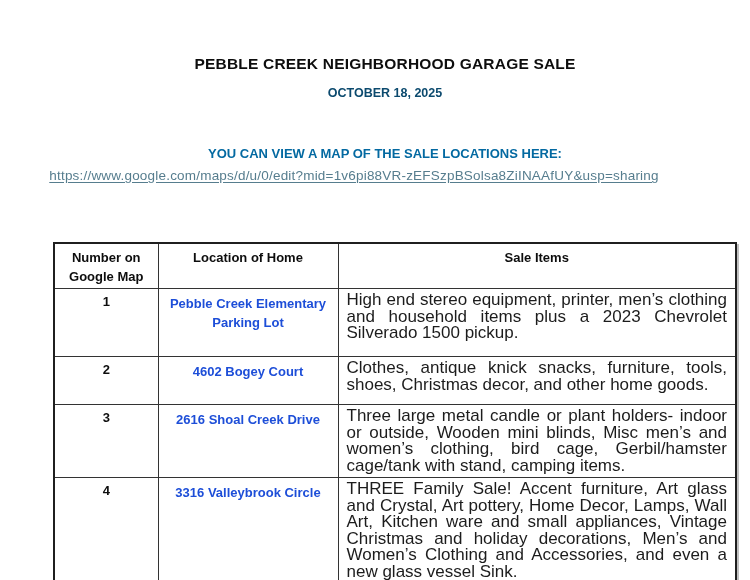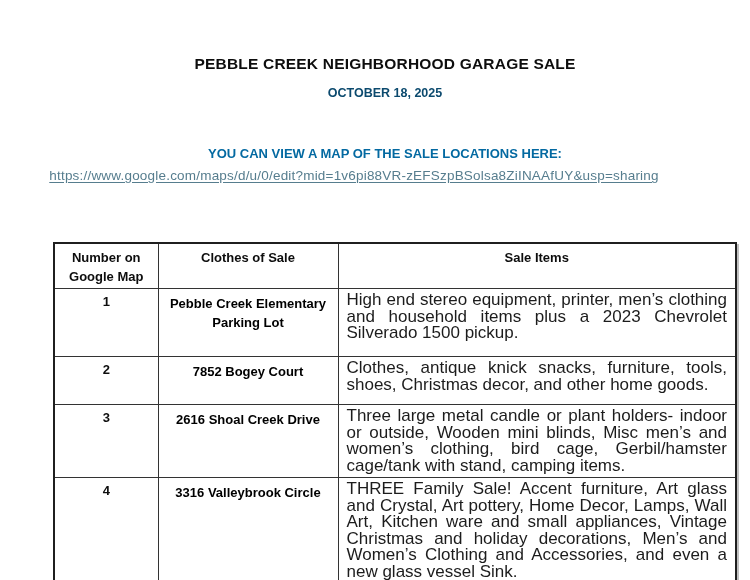--- a/index.html
+++ b/index.html
@@ -99,21 +99,21 @@
     text-align: center;
     padding-top: 5px;
     color: #0d0d0d;
   }
   td.cell-location {
     font-size: 13px;
     font-weight: bold;
     text-align: center;
     padding: 5px 8px 2px 8px;
     line-height: 19px;
-    color: #000000;
+    color: #1d4ed8;
   }
   td.cell-items {
     font-size: 17px;
     line-height: 16.5px;
     text-align: justify;
     padding: 3px 8px 3px 8px;
     color: #1c1c1c;
   }
   tr.rh-head { height: 45px; }
   tr.rh-1 { height: 68px; }
@@ -139,33 +139,33 @@
   <div class="sale-table-wrap">
     <table class="sale-table">
       <colgroup>
         <col class="c-num">
         <col class="c-loc">
         <col class="c-items">
       </colgroup>
       <thead>
         <tr class="rh-head">
           <th>Number on Google Map</th>
-          <th>Clothes of Sale</th>
+          <th>Location of Home</th>
           <th>Sale Items</th>
         </tr>
       </thead>
       <tbody>
         <tr class="rh-1">
           <td class="cell-number">1</td>
           <td class="cell-location">Pebble Creek Elementary Parking Lot</td>
           <td class="cell-items">High end stereo equipment, printer, men’s clothing and household items plus a 2023 Chevrolet Silverado 1500 pickup.</td>
         </tr>
         <tr class="rh-2">
           <td class="cell-number">2</td>
-          <td class="cell-location">7852 Bogey Court</td>
+          <td class="cell-location">4602 Bogey Court</td>
           <td class="cell-items">Clothes, antique knick snacks, furniture, tools, shoes, Christmas decor, and other home goods.</td>
         </tr>
         <tr class="rh-3">
           <td class="cell-number">3</td>
           <td class="cell-location">2616 Shoal Creek Drive</td>
           <td class="cell-items">Three large metal candle or plant holders- indoor or outside, Wooden mini blinds, Misc men’s and women’s clothing, bird cage, Gerbil/hamster cage/tank with stand, camping items.</td>
         </tr>
         <tr class="rh-4">
           <td class="cell-number">4</td>
           <td class="cell-location">3316 Valleybrook Circle</td>

